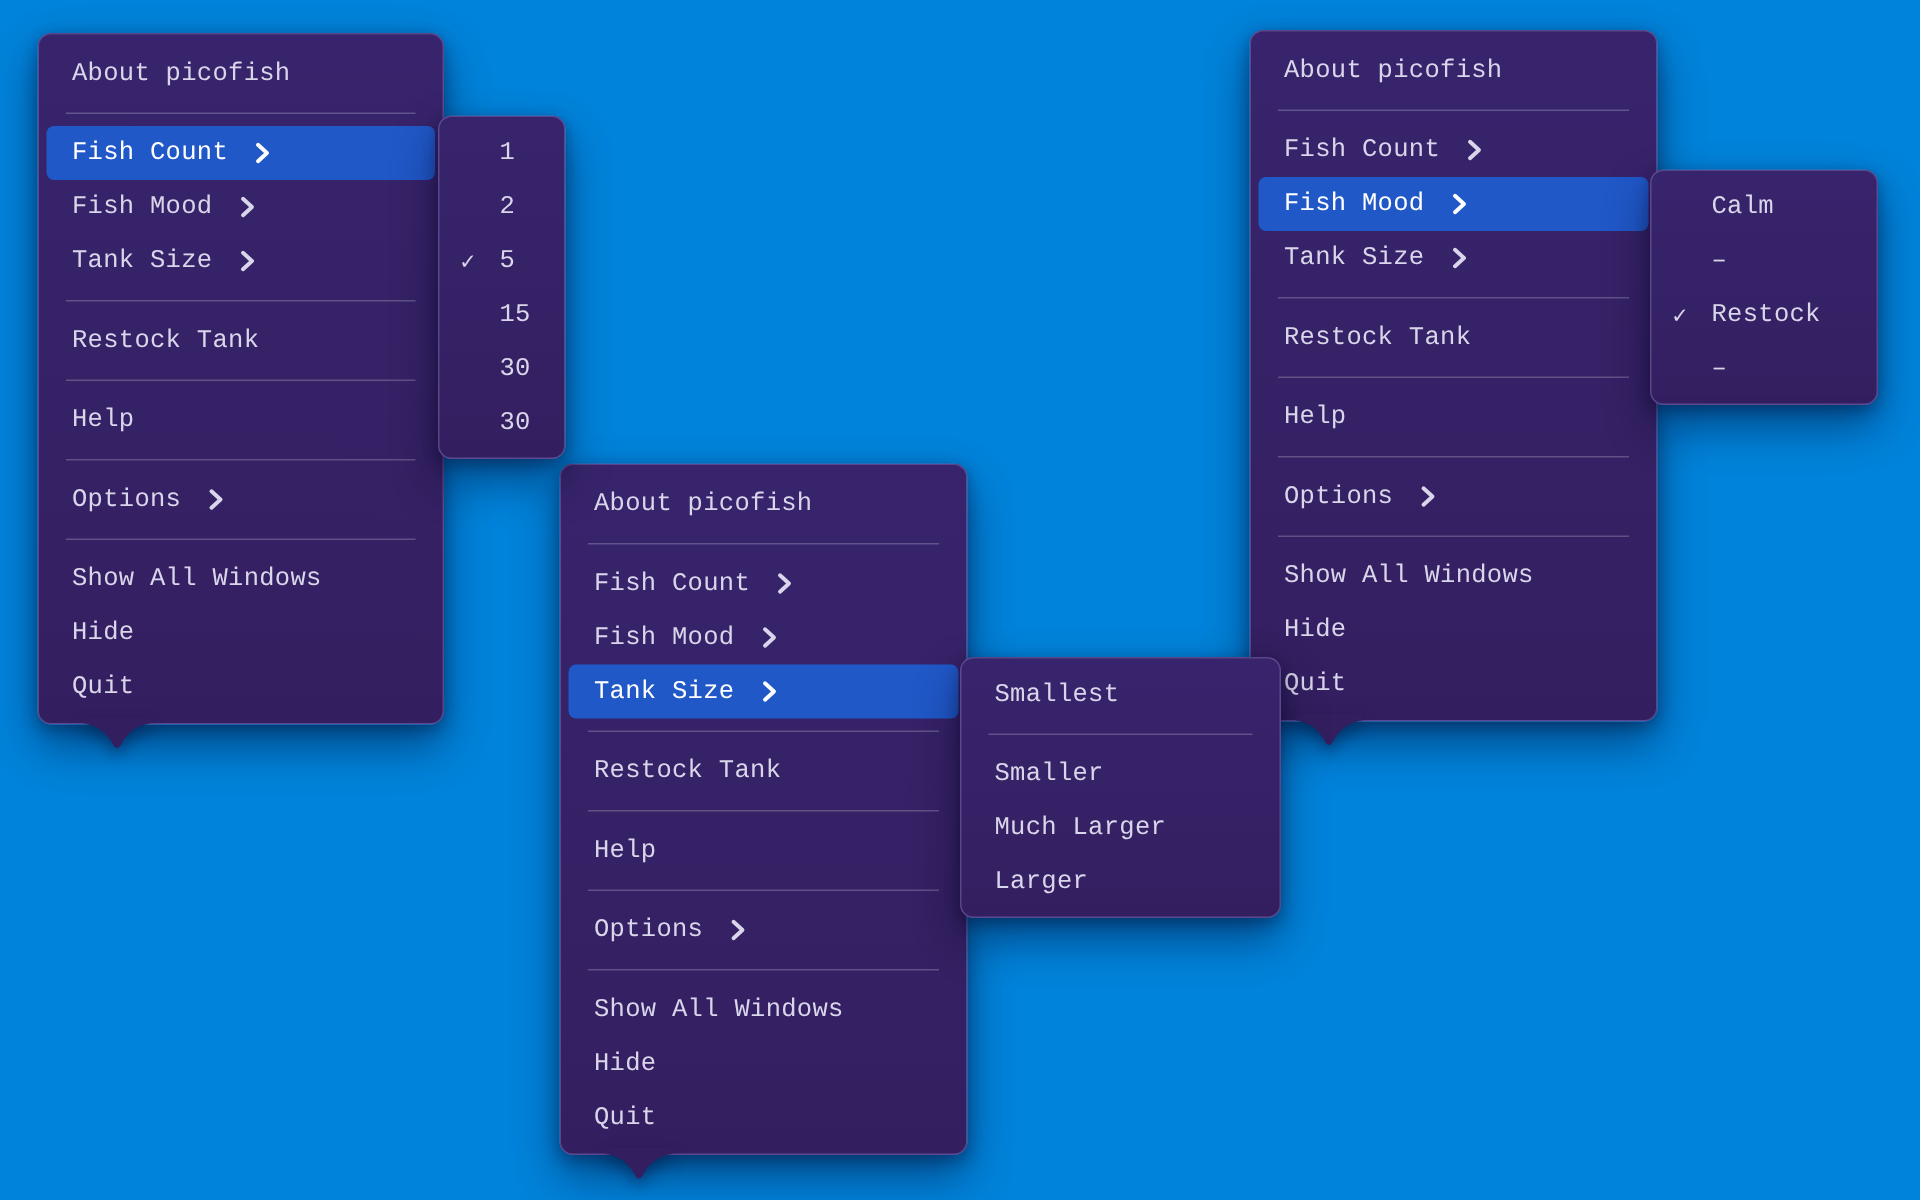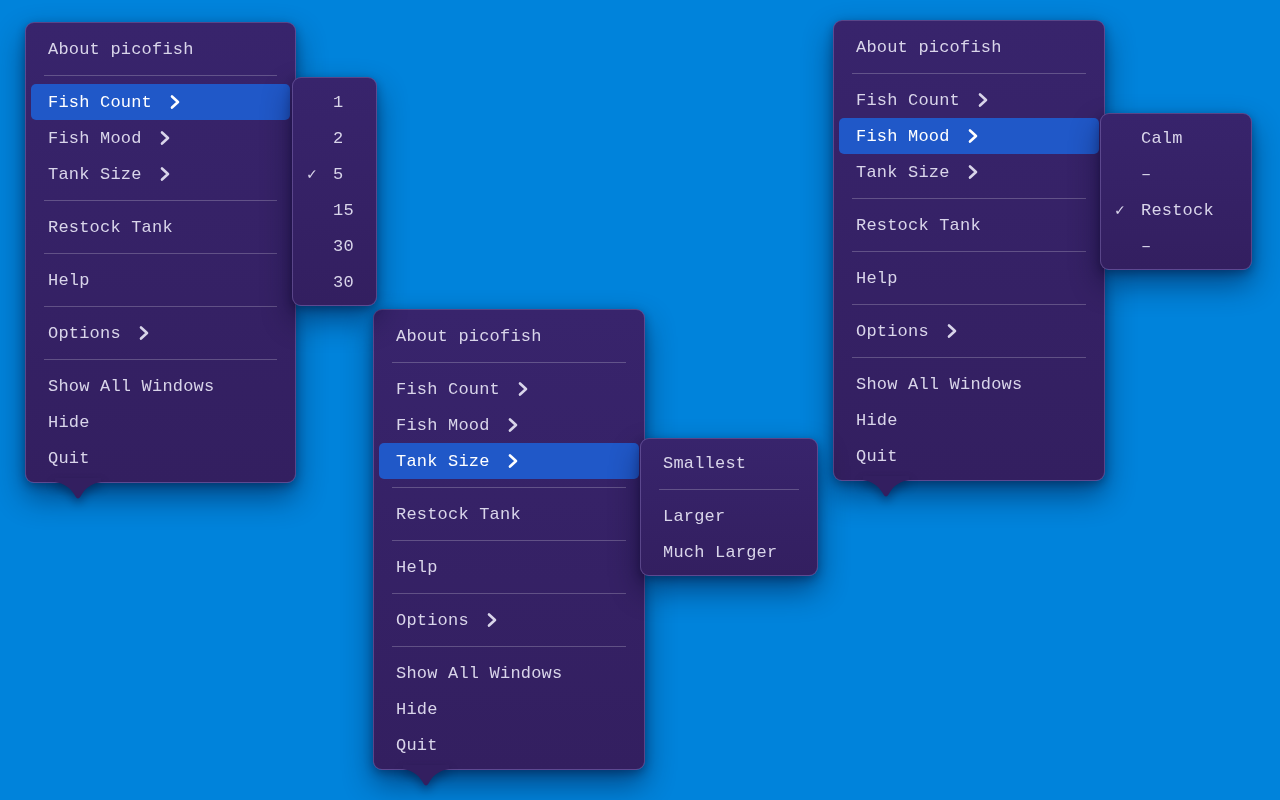--- a/index.html
+++ b/index.html
@@ -249,30 +249,33 @@
       <span class="lbl">15</span>
     </div>
     <div class="mi">
       <span class="lbl">30</span>
     </div>
     <div class="mi">
       <span class="lbl">30</span>
     </div>
   </nav>
 
-  <nav class="menu sub" style="left:640px;top:438px;width:178px;">
+  <nav class="menu sub" style="left:640px;top:438px;width:214px;">
     <div class="mi">
       <span class="lbl">Smallest</span>
     </div>
     <div class="sep"></div>
     <div class="mi">
+      <span class="lbl">Smaller</span>
+    </div>
+    <div class="mi">
+      <span class="lbl">Much Larger</span>
+    </div>
+    <div class="mi">
       <span class="lbl">Larger</span>
-    </div>
-    <div class="mi">
-      <span class="lbl">Much Larger</span>
     </div>
   </nav>
 
   <nav class="menu sub gutter" style="left:1100px;top:113px;width:152px;">
     <div class="mi">
       <span class="lbl">Calm</span>
     </div>
     <div class="mi">
       <span class="lbl">–</span>
     </div>

